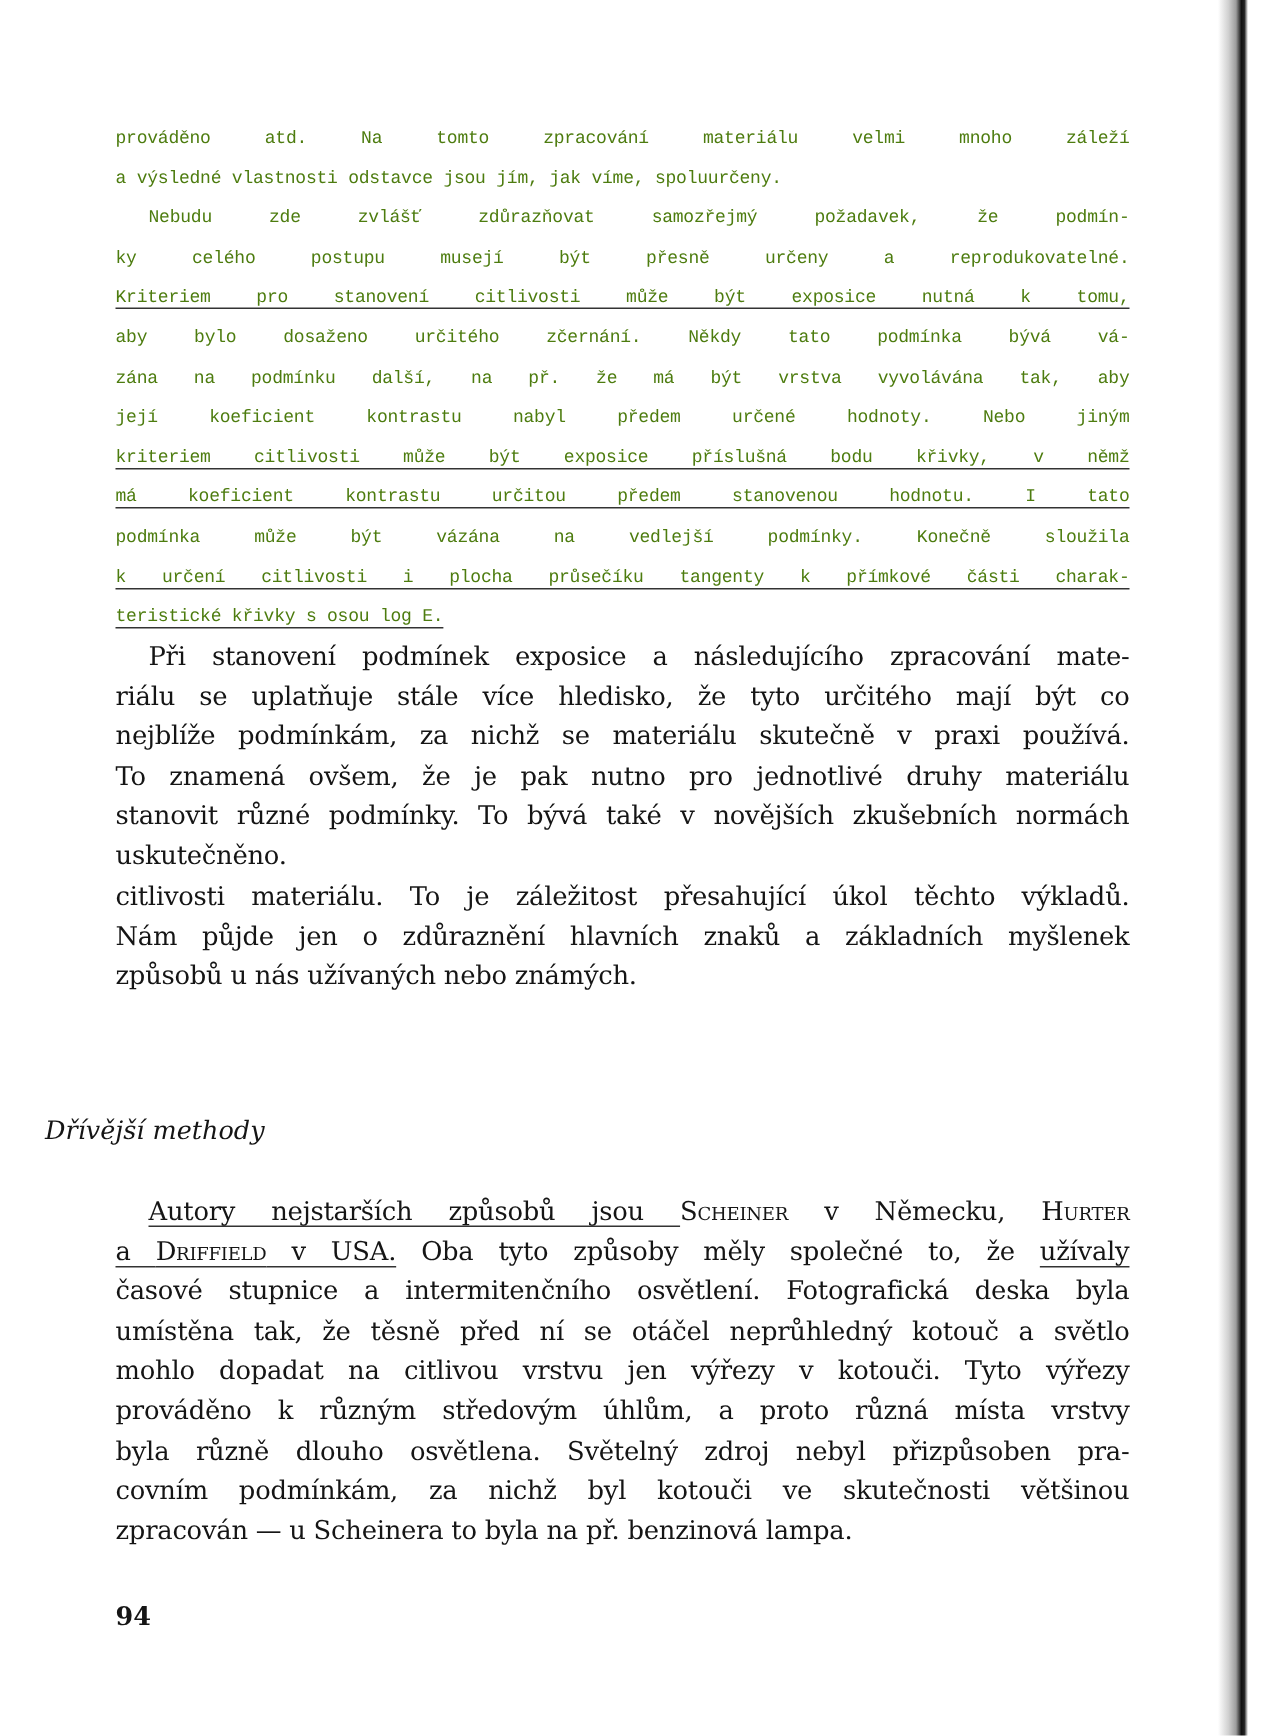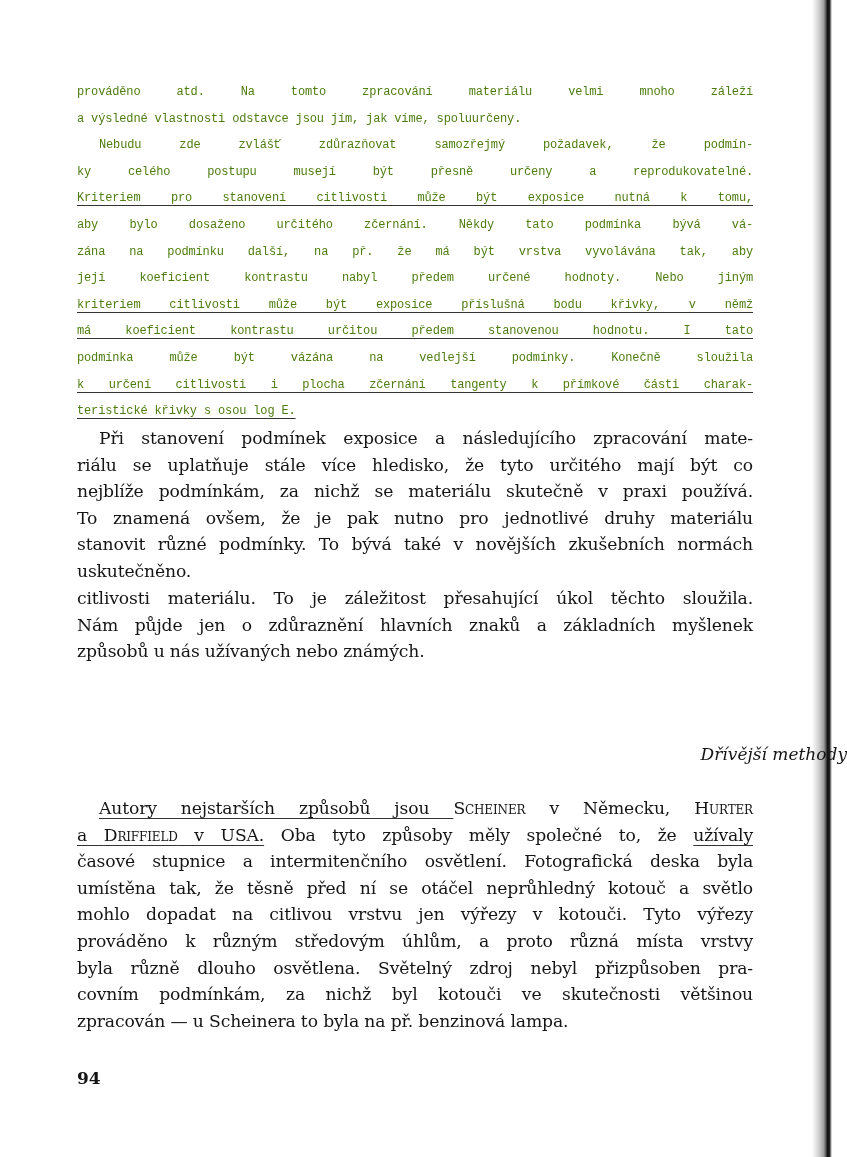--- a/index.html
+++ b/index.html
@@ -19,23 +19,23 @@
   }
   .line {
     display: block; white-space: nowrap; height: 26.6px; position: relative;
     text-align: justify; text-align-last: justify;
   }
   .line.last { text-align-last: left; }
   .indent { padding-left: 22px; }
   .ul { text-decoration: underline; text-decoration-thickness: 1px; text-underline-offset: 4px; text-decoration-color: #333; }
   .sc { font-variant: small-caps; }
   .heading {
-    position: absolute; left: 0; width: 847px; top: 744px; text-align: right;
+    position: absolute; left: 0; width: 847px; top: 744px; text-align: left;
     font-family: "DejaVu Serif", "Liberation Serif", serif; font-style: italic;
-    font-size: 17px; color: #151515; padding-left: 46px; box-sizing: border-box;
+    font-size: 17px; color: #151515; padding-left: 30px; box-sizing: border-box;
   }
   .pagenum {
     position: absolute; left: 77px; top: 1068px;
     font-family: "DejaVu Serif", "Liberation Serif", serif; font-weight: bold;
     font-size: 17px; color: #151515;
   }
   .block { position: absolute; left: 77px; width: 676px;
     font-family: "DejaVu Serif", "Liberation Serif", serif;
     font-size: 17.2px; line-height: 26.6px; color: #151515; letter-spacing: -0.15px; }
 </style>
@@ -50,35 +50,35 @@
     <span class="line last">a výsledné vlastnosti odstavce jsou jím, jak víme, spoluurčeny.</span>
     <span class="line indent">Nebudu zde zvlášť zdůrazňovat samozřejmý požadavek, že podmín-</span>
     <span class="line">ky celého postupu musejí být přesně určeny a reprodukovatelné.</span>
     <span class="line ul">Kriteriem pro stanovení citlivosti může být exposice nutná k tomu,</span>
     <span class="line">aby bylo dosaženo určitého zčernání. Někdy tato podmínka bývá vá-</span>
     <span class="line">zána na podmínku další, na př. že má být vrstva vyvolávána tak, aby</span>
     <span class="line">její koeficient kontrastu nabyl předem určené hodnoty. Nebo jiným</span>
     <span class="line ul">kriteriem citlivosti může být exposice příslušná bodu křivky, v němž</span>
     <span class="line ul">má koeficient kontrastu určitou předem stanovenou hodnotu. I tato</span>
     <span class="line">podmínka může být vázána na vedlejší podmínky. Konečně sloužila</span>
-    <span class="line ul">k určení citlivosti i plocha zčernání tangenty k přímkové části charak-</span>
+    <span class="line ul">k určení citlivosti i plocha průsečíku tangenty k přímkové části charak-</span>
     <span class="line last ul" style="display:inline-block;">teristické křivky s osou log E.</span>
   </div>
 
   <div class="block" style="top:425px;">
     <span class="line indent">Při stanovení podmínek exposice a následujícího zpracování mate-</span>
     <span class="line">riálu se uplatňuje stále více hledisko, že tyto určitého mají být co</span>
     <span class="line">nejblíže podmínkám, za nichž se materiálu skutečně v praxi používá.</span>
     <span class="line">To znamená ovšem, že je pak nutno pro jednotlivé druhy materiálu</span>
     <span class="line">stanovit různé podmínky. To bývá také v novějších zkušebních normách</span>
     <span class="line last">uskutečněno.</span>
   </div>
 
   <div class="block" style="top:585px;">
-    <span class="line">citlivosti materiálu. To je záležitost přesahující úkol těchto sloužila.</span>
+    <span class="line">citlivosti materiálu. To je záležitost přesahující úkol těchto výkladů.</span>
     <span class="line">Nám půjde jen o zdůraznění hlavních znaků a základních myšlenek</span>
     <span class="line last">způsobů u nás užívaných nebo známých.</span>
   </div>
 
   <div class="heading">Dřívější methody</div>
 
   <div class="block" style="top:795px;">
     <span class="line indent"><span class="ul">Autory nejstarších způsobů jsou </span><span class="sc">Scheiner</span><span> v Německu, </span><span class="sc">Hurter</span></span>
     <span class="line"><span class="ul">a </span><span class="sc ul">Driffield</span><span class="ul"> v USA.</span><span> Oba tyto způsoby měly společné to, že </span><span class="ul">užívaly</span></span>
     <span class="line">časové stupnice a intermitenčního osvětlení. Fotografická deska byla</span>

